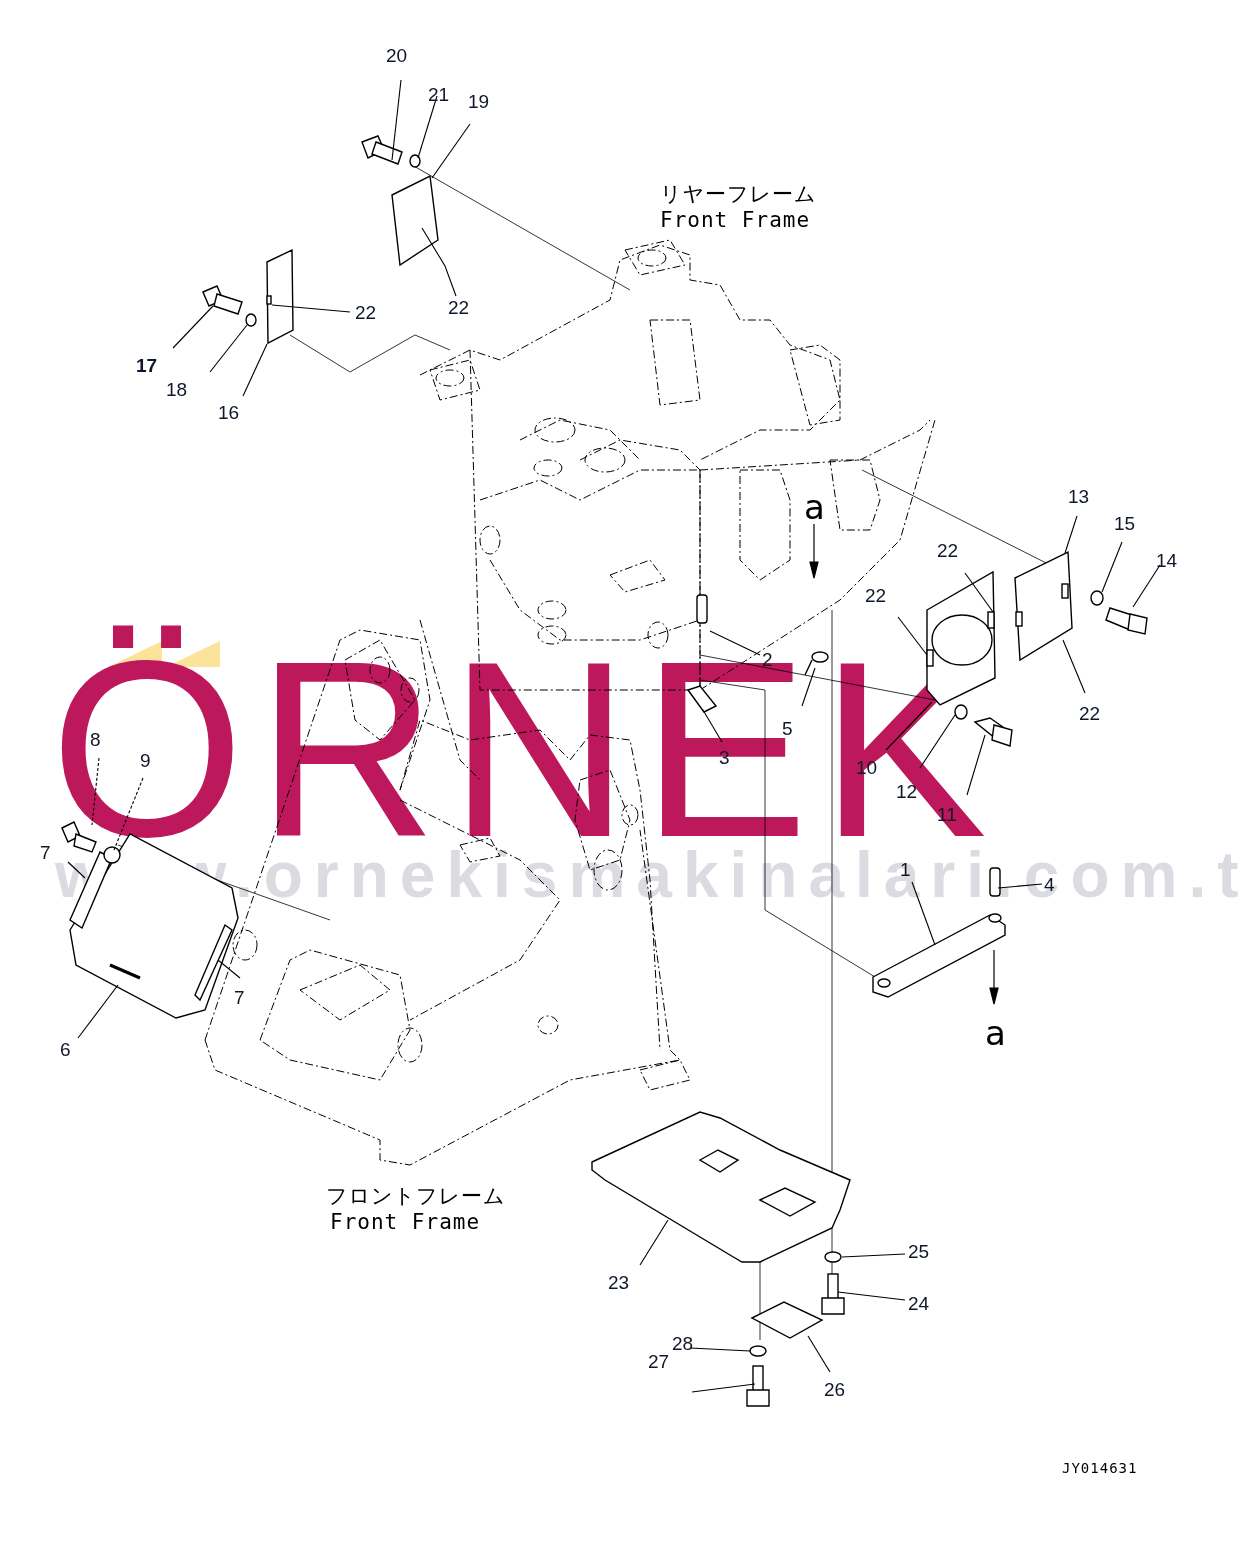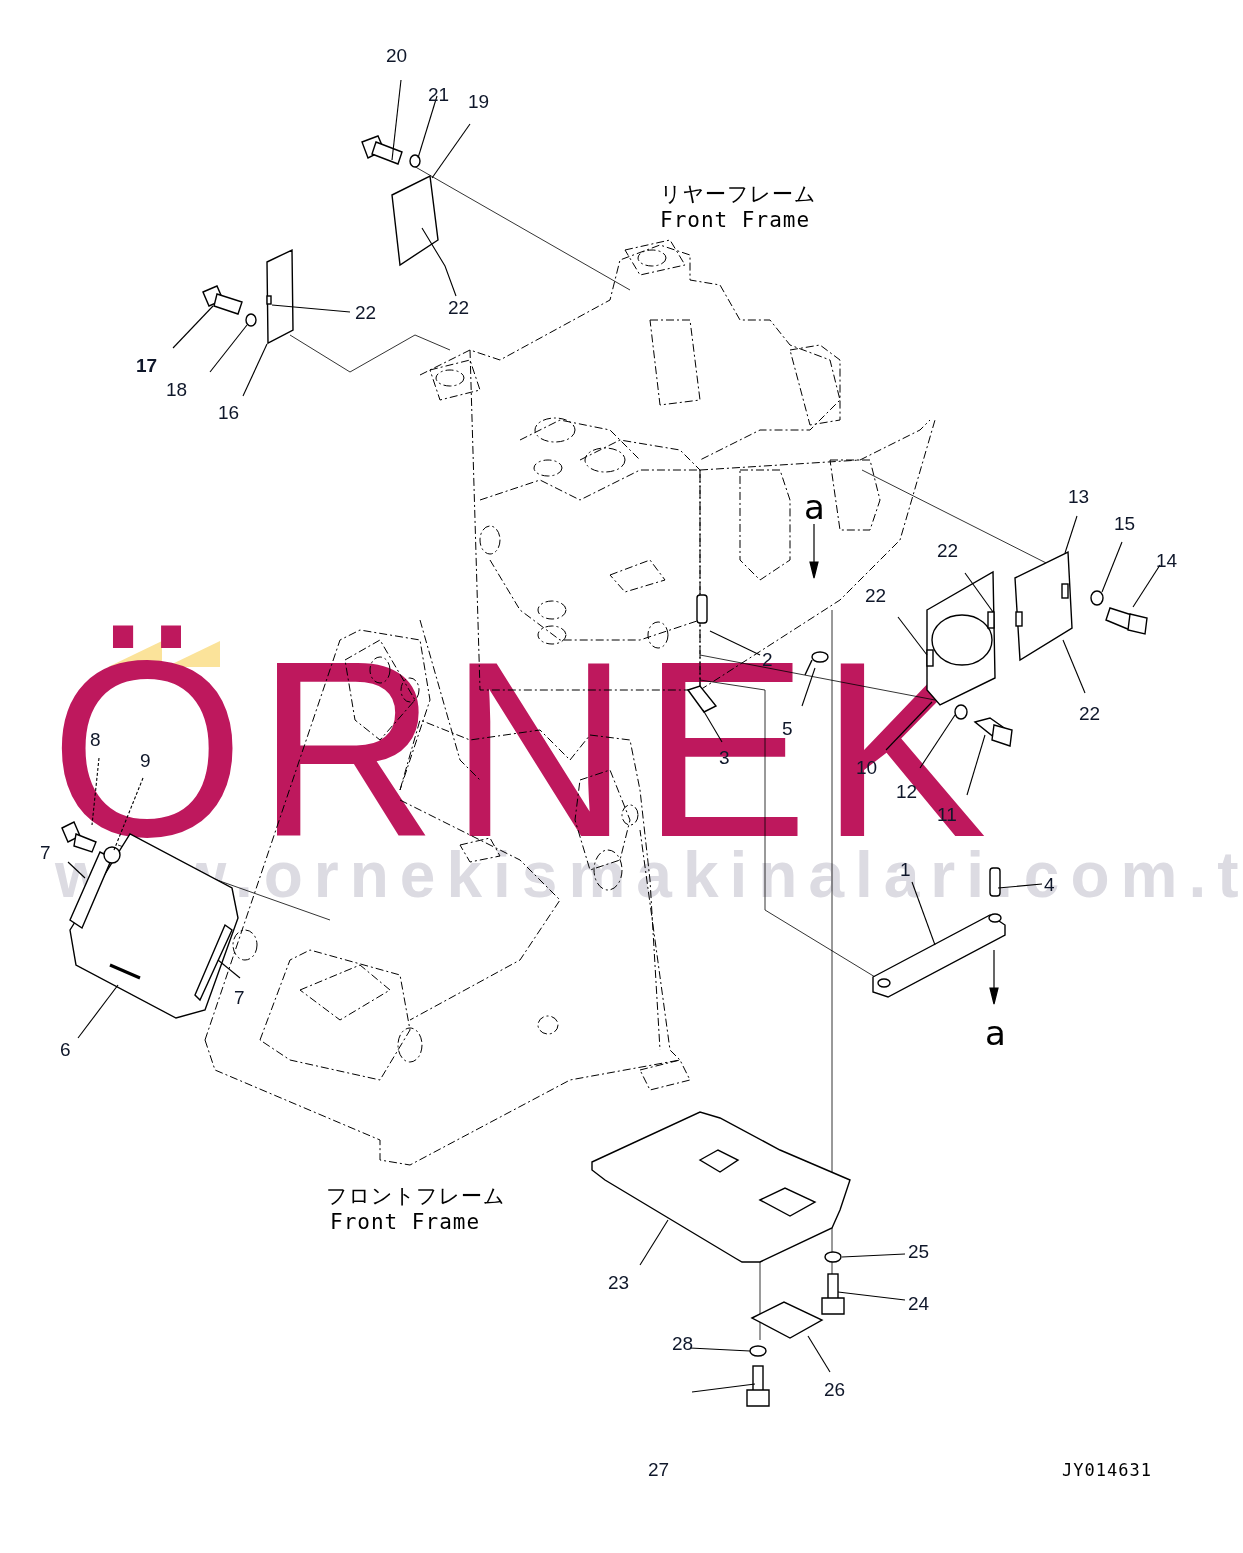--- a/index.html
+++ b/index.html
@@ -12,21 +12,21 @@
             line-height: 200px; color: #be185d; letter-spacing: 12px; white-space: nowrap; }
   .wm-url { position: absolute; left: 55px; top: 838px; font-family: "Liberation Sans", sans-serif;
             font-weight: bold; font-size: 64px; color: #dcdbe2; letter-spacing: 11px; white-space: nowrap; }
   .callout { position: absolute; color: #0f172a; font-family: "Liberation Sans", sans-serif;
              font-size: 19px; line-height: 20px; white-space: nowrap; }
   .frame-label { position: absolute; color: #000; font-family: "DejaVu Sans Mono", monospace;
                  font-size: 21px; line-height: 24px; white-space: nowrap; letter-spacing: 1px; }
   .ref-letter { position: absolute; color: #000; font-family: "DejaVu Sans", sans-serif;
                 font-size: 34px; line-height: 34px; }
   .drawing-id { position: absolute; color: #000; font-family: "DejaVu Sans Mono", monospace;
-                font-size: 17px; letter-spacing: 1px; }
+                font-size: 14px; letter-spacing: 1px; }
   .ln { stroke: #000; fill: none; }
   .dash { stroke: #000; fill: none; stroke-dasharray: 8 3 2 3; }
   .part { stroke: #000; fill: #fff; stroke-width: 1.4; }
 </style>
 </head>
 <body>
 
 <div id="stage">
 
   <svg width="1243" height="1553">
@@ -272,16 +272,16 @@
   <div class="callout" style="left:40px; top:843px;">7</div>
   <div class="callout" style="left:900px; top:860px;">1</div>
   <div class="callout" style="left:1044px; top:875px;">4</div>
   <div class="callout" style="left:234px; top:988px;">7</div>
   <div class="callout" style="left:60px; top:1040px;">6</div>
   <div class="callout" style="left:908px; top:1242px;">25</div>
   <div class="callout" style="left:608px; top:1273px;">23</div>
   <div class="callout" style="left:908px; top:1294px;">24</div>
   <div class="callout" style="left:648px; top:1334px;margin-left:24px;">28</div>
   <div class="callout" style="left:824px; top:1380px;">26</div>
-  <div class="callout" style="left:648px; top:1460px;text-align:right;">27</div>
+  <div class="callout" style="left:648px; top:1352px;text-align:right;">27</div>
 
   <div class="drawing-id" style="left:1062px; top:1460px;">JY014631</div>
 </div>
 
 </body></html>

